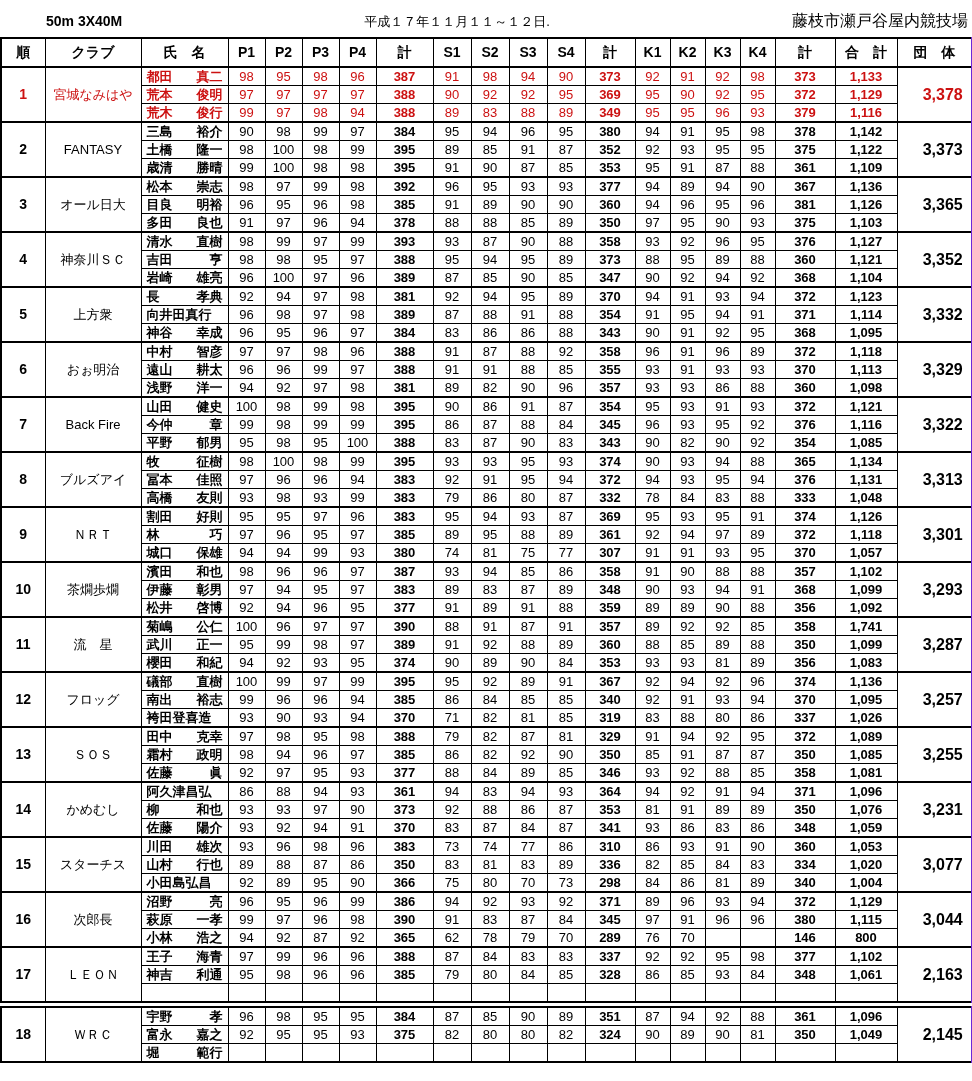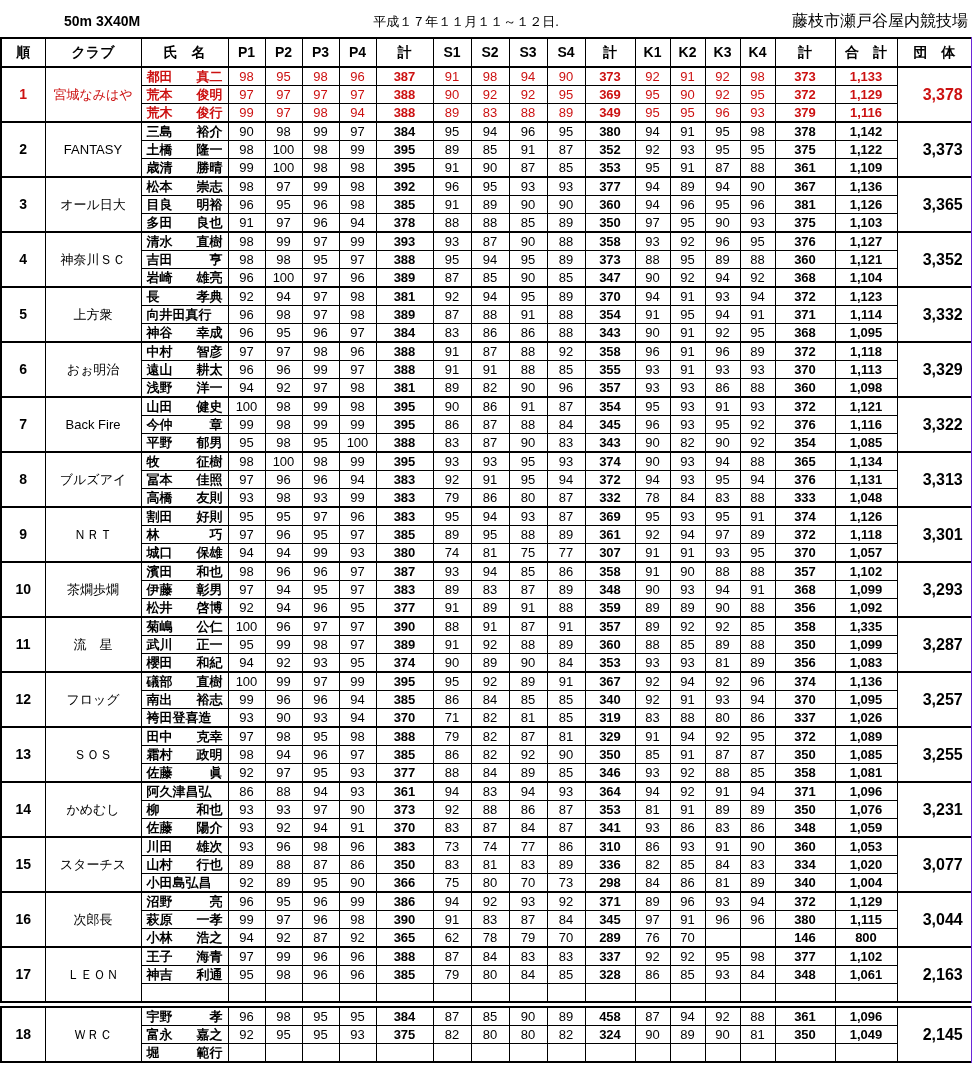--- a/index.html
+++ b/index.html
@@ -1,20 +1,20 @@
 <!DOCTYPE html>
 <html><head>
 <meta charset="utf-8">
 <style>
   html,body{margin:0;padding:0;background:#ffffff;}
   body{width:972px;height:1081px;font-family:"Liberation Sans","DejaVu Sans",sans-serif;color:#000;}
   .page{width:972px;height:1081px;overflow:hidden;}
   .title{padding-top:6px;text-align:center;font-size:16px;font-weight:bold;letter-spacing:.5px;}
   .sub{display:flex;align-items:baseline;margin-top:7px;}
-  .sub .l{margin-left:64px;font-size:14px;font-weight:bold;white-space:nowrap;}
+  .sub .l{margin-left:46px;font-size:14px;font-weight:bold;white-space:nowrap;}
   .sub .c{flex:1;text-align:center;font-size:13px;white-space:nowrap;margin-top:6px;}
   .sub .r{margin-right:4px;font-size:16px;white-space:nowrap;}
   table{border-collapse:collapse;table-layout:fixed;width:972px;margin-top:5px;}
   td{border:1px solid #000;height:17px;line-height:17px;padding:0;text-align:center;
      font-size:13px;white-space:nowrap;overflow:hidden;}
   tr.hdr td{height:27px;line-height:27px;font-weight:bold;font-size:14px;
      border-top:2px solid #000;border-bottom:2px solid #000;}
   .edge-l{border-left:2px solid #000;}
   .edge-r{border-right:4px solid #6d28d9;text-align:center;}
   tr.club-start td{border-top:2px solid #000;}
@@ -851,21 +851,21 @@
           <td>88</td>
           <td>91</td>
           <td>87</td>
           <td>91</td>
           <td class="total">357</td>
           <td>89</td>
           <td>92</td>
           <td>92</td>
           <td>85</td>
           <td class="total">358</td>
-          <td class="total">1,335</td>
+          <td class="total">1,741</td>
           <td rowspan="3" class="team-cell edge-r">3,287</td>
         </tr>
         <tr>
           <td class="name-cell">
             <span class="nm">
               <span>武川</span>
               <span>正一</span>
             </span>
           </td>
           <td>95</td>
@@ -1367,21 +1367,21 @@
           </td>
           <td>96</td>
           <td>98</td>
           <td>95</td>
           <td>95</td>
           <td class="total">384</td>
           <td>87</td>
           <td>85</td>
           <td>90</td>
           <td>89</td>
-          <td class="total">458</td>
+          <td class="total">351</td>
           <td>87</td>
           <td>94</td>
           <td>92</td>
           <td>88</td>
           <td class="total">361</td>
           <td class="total">1,096</td>
           <td rowspan="3" class="team-cell edge-r last-club">2,145</td>
         </tr>
         <tr>
           <td class="name-cell">

